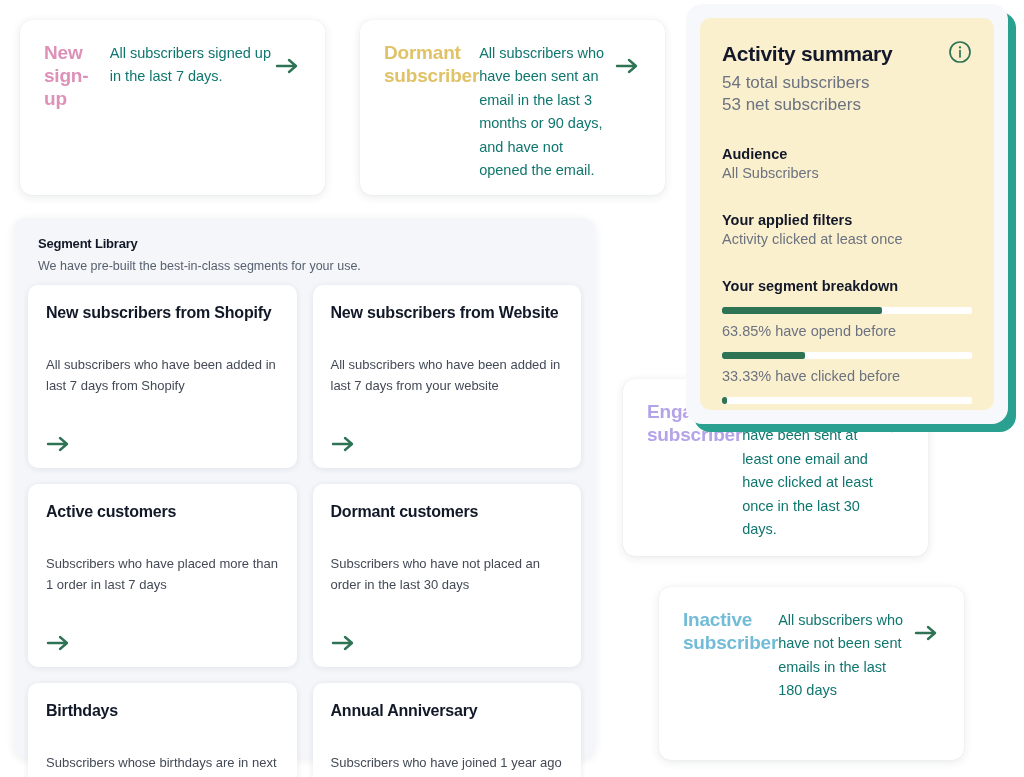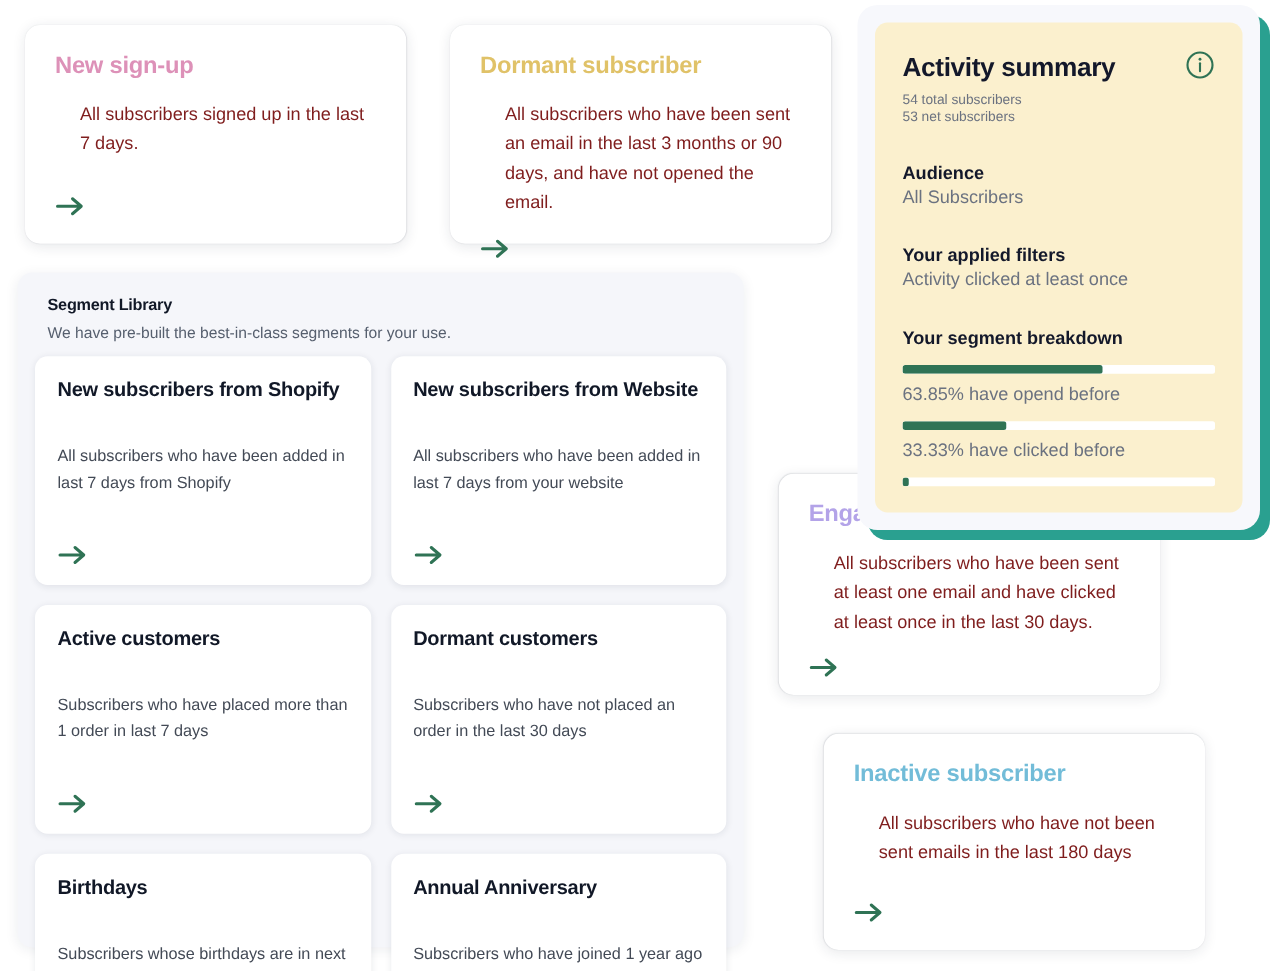--- a/index.html
+++ b/index.html
@@ -12,35 +12,33 @@
   #stage { position: relative; width: 1024px; height: 777px; }
 
   
   .card {
     position: absolute;
     background: #ffffff;
     border-radius: 12px;
     box-shadow: 0 2px 10px rgba(25,35,60,0.10), 0 0 1px rgba(25,35,60,0.12);
     padding: 22px 24px 20px 24px;
     display: flex;
-    flex-direction: column;
   }
   .card-title {
     font-size: 19px;
     font-weight: bold;
     letter-spacing: -0.2px;
     margin-bottom: 16px;
     line-height: 1.2;
   }
   .card-desc {
     font-size: 14.5px;
-    color: #7f1d1d;
+    color: #0f766e;
     line-height: 1.62;
     flex: 1 1 auto;
-    margin-left: 20px;
   }
   .arrow-link {
     margin-top: 14px;
     width: 26px; height: 20px;
     display: block;
     cursor: pointer;
   }
   .arrow-link svg { display:block; }
 
   
@@ -119,21 +117,21 @@
     padding: 22px 22px 18px 22px;
     overflow: hidden;
   }
   .sum-head-row {
     display: flex; align-items: center; justify-content: space-between;
   }
   .sum-title {
     font-size: 21px; font-weight: bold; color: #13182a;
     letter-spacing: -0.3px;
   }
-  .sum-count { font-size: 11px; color: #6b7280; margin-top: 5px; }
+  .sum-count { font-size: 17px; color: #6b7280; margin-top: 5px; }
   .sum-block { margin-top: 31px; }
   .sum-label { font-size: 14.5px; font-weight: bold; color: #13182a; }
   .sum-value { font-size: 14.5px; color: #6b7280; margin-top: 3px; }
   .bar-track {
     height: 7px; background: #ffffff; border-radius: 2px;
     margin-top: 13px; overflow: hidden;
   }
   .bar-fill { height: 100%; background: #2f7355; border-radius: 2px; }
   .bar-caption { font-size: 14.5px; color: #6b7280; margin-top: 9px; }
   .info-icon { cursor: pointer; }

